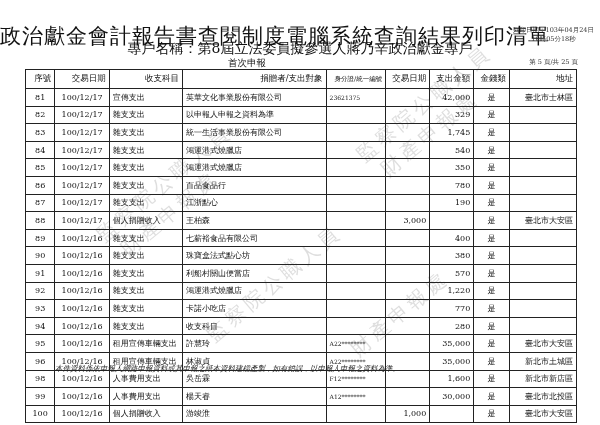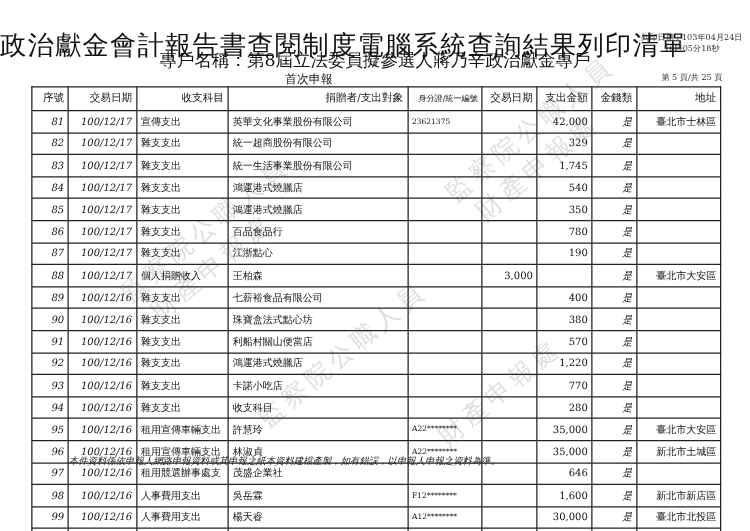--- a/index.html
+++ b/index.html
@@ -9,21 +9,21 @@
            font-size:21px; letter-spacing:1px; }
   .subtitle { position:absolute; left:0; width:600px; top:40px; text-align:center;
            font-size:14px; }
   .report-type { position:absolute; left:0; width:494px; top:57px; text-align:center; font-size:9.5px; }
   .print-date { position:absolute; right:6px; top:26px; font-size:6.5px; text-align:center; line-height:9px; color:#333; }
   .page-info { position:absolute; right:22px; top:58px; font-size:6.5px; color:#333; }
   table { position:absolute; left:25px; top:69px; width:552px; border-collapse:collapse;
           table-layout:fixed; font-size:8px; }
   th, td { border:1px solid #222; height:16.6px; padding:0 3px; white-space:nowrap; overflow:hidden; }
   th { font-weight:normal; font-size:8.5px; text-align:right; height:18px;margin-top:40px; }
-  td.c { text-align:right;font-style:italic; }
+  td.c { text-align:center; }
   td.r { text-align:right; }
   td.id { font-size:6px; }
   td.addr { text-align:right; font-size:8px; }
   .footer { position:absolute; left:55px; top:364px; font-size:7.5px; color:#222;font-style:italic; }
   .watermark { position:absolute; color:rgba(160,160,160,0.35); font-size:20px; transform:rotate(-40deg);
                pointer-events:none; letter-spacing:4px; }
 </style>
 </head>
 <body>
 
@@ -77,21 +77,21 @@
         <td class="id">23621375</td>
         <td class="r"></td>
         <td class="r">42,000</td>
         <td class="c">是</td>
         <td class="addr">臺北市士林區</td>
       </tr>
       <tr>
         <td class="c">82</td>
         <td class="c">100/12/17</td>
         <td>雜支支出</td>
-        <td>統一超商股份有限公司</td>
+        <td>以申報人申報之資料為準</td>
         <td class="id"></td>
         <td class="r"></td>
         <td class="r">329</td>
         <td class="c">是</td>
         <td class="addr"></td>
       </tr>
       <tr>
         <td class="c">83</td>
         <td class="c">100/12/17</td>
         <td>雜支支出</td>
@@ -239,31 +239,20 @@
         <td class="c">100/12/16</td>
         <td>租用宣傳車輛支出</td>
         <td>林淑貞</td>
         <td class="id">A22********</td>
         <td class="r"></td>
         <td class="r">35,000</td>
         <td class="c">是</td>
         <td class="addr">新北市土城區</td>
       </tr>
       <tr>
-        <td class="c">97</td>
-        <td class="c">100/12/16</td>
-        <td>租用競選辦事處支</td>
-        <td>茂盛企業社</td>
-        <td class="id"></td>
-        <td class="r"></td>
-        <td class="r">646</td>
-        <td class="c">是</td>
-        <td class="addr"></td>
-      </tr>
-      <tr>
         <td class="c">98</td>
         <td class="c">100/12/16</td>
         <td>人事費用支出</td>
         <td>吳岳霖</td>
         <td class="id">F12********</td>
         <td class="r"></td>
         <td class="r">1,600</td>
         <td class="c">是</td>
         <td class="addr">新北市新店區</td>
       </tr>

